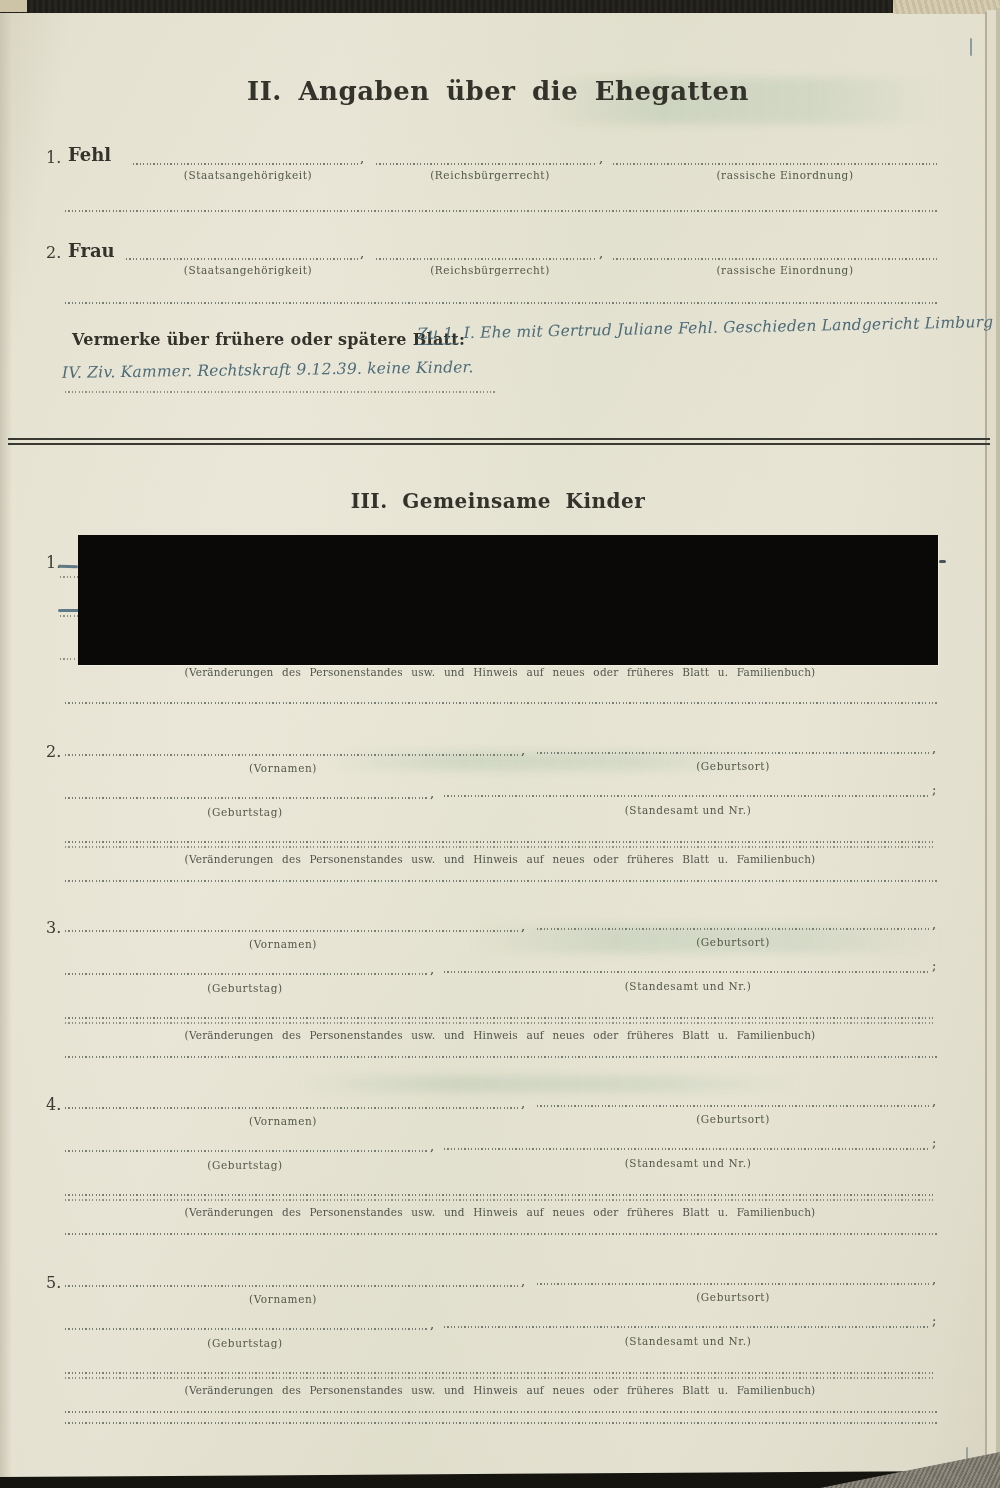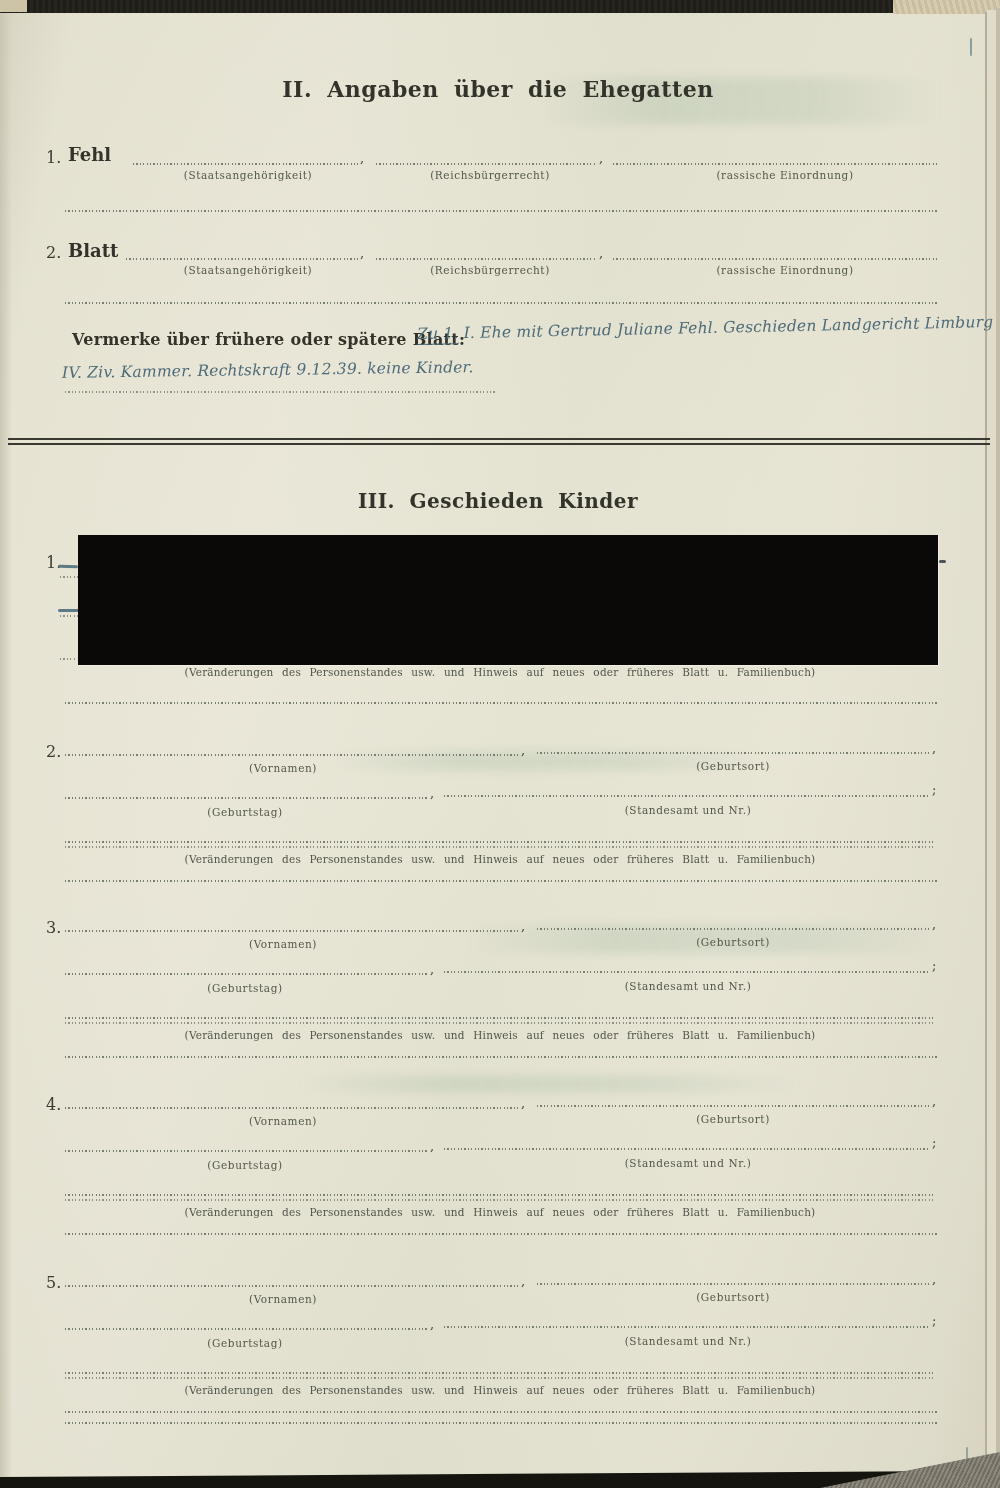--- a/index.html
+++ b/index.html
@@ -67,39 +67,39 @@
   <div id="edge-far"></div>
 
   <div class="bleed" style="left:540px;top:78px;width:400px;height:46px;"></div>
   <div class="bleed" style="left:330px;top:752px;width:430px;height:18px;"></div>
   <div class="bleed" style="left:470px;top:925px;width:470px;height:28px;"></div>
   <div class="bleed" style="left:300px;top:1076px;width:500px;height:16px;"></div>
 
   <div class="stroke" style="left:970px;top:38px;width:2px;height:18px;opacity:.65;"></div>
   <div class="stroke" style="left:966px;top:1447px;width:2px;height:17px;opacity:.55;"></div>
 
-  <div class="title frak" style="top:76px;font-size:22px;word-spacing:7px;text-align:center;">II. Angaben über die Ehegatten</div>
+  <div class="title frak" style="top:76px;font-size:26px;word-spacing:7px;text-align:center;">II. Angaben über die Ehegatten</div>
 
   <div class="sprow" style="top:0;">
     <span class="num" style="left:46px;top:148px;">1.</span>
     <span class="frak abs" style="left:68px;top:144px;font-size:18px;">Fehl</span>
     <div class="dl" style="left:133px;top:163px;width:225px;"></div>
     <span class="punct" style="left:360px;top:150px;">,</span>
     <div class="dl" style="left:376px;top:163px;width:221px;"></div>
     <span class="punct" style="left:599px;top:150px;">,</span>
     <div class="dl" style="left:613px;top:163px;width:325px;"></div>
     <span class="flabel" style="left:248px;top:169px;">(Staatsangehörigkeit)</span>
     <span class="flabel" style="left:490px;top:169px;">(Reichsbürgerrecht)</span>
     <span class="flabel" style="left:785px;top:169px;">(rassische Einordnung)</span>
     <div class="dl" style="left:65px;top:210px;width:873px;"></div>
   </div>
 
   <div class="sprow" style="top:0;">
     <span class="num" style="left:46px;top:243px;">2.</span>
-    <span class="frak abs" style="left:68px;top:240px;font-size:18px;">Blatt</span>
+    <span class="frak abs" style="left:68px;top:240px;font-size:18px;">Frau</span>
     <div class="dl" style="left:126px;top:258px;width:232px;"></div>
     <span class="punct" style="left:360px;top:245px;">,</span>
     <div class="dl" style="left:376px;top:258px;width:221px;"></div>
     <span class="punct" style="left:599px;top:245px;">,</span>
     <div class="dl" style="left:613px;top:258px;width:325px;"></div>
     <span class="flabel" style="left:248px;top:264px;">(Staatsangehörigkeit)</span>
     <span class="flabel" style="left:490px;top:264px;">(Reichsbürgerrecht)</span>
     <span class="flabel" style="left:785px;top:264px;">(rassische Einordnung)</span>
     <div class="dl" style="left:65px;top:302px;width:873px;"></div>
   </div>
@@ -109,21 +109,21 @@
     <span class="u">Zu 1.</span><span> I. Ehe mit Gertrud Juliane Fehl. Geschieden Landgericht Limburg</span>
   </div>
   <div class="hw" style="left:62px;top:361px;transform:rotate(-0.8deg);">
     <span>IV. Ziv. Kammer. Rechtskraft 9.12.39. keine Kinder.</span>
   </div>
   <div class="dl faint" style="left:65px;top:391px;width:432px;"></div>
 
   <div class="sep" style="left:8px;top:438px;width:982px;height:2px;"></div>
   <div class="sep" style="left:8px;top:443px;width:982px;height:1.5px;"></div>
 
-  <div class="title frak" style="top:489px;font-size:20px;word-spacing:7px;">III. Geschieden Kinder</div>
+  <div class="title frak" style="top:489px;font-size:20px;word-spacing:7px;">III. Gemeinsame Kinder</div>
 
   <div class="crow" style="top:0;">
     <span class="num" style="left:46px;top:553px;">1.</span>
     <div class="stroke" style="left:58px;top:565px;width:20px;height:2.5px;transform:rotate(2deg);"></div>
     <div class="dl faint" style="left:60px;top:576px;width:18px;"></div>
     <div class="stroke" style="left:58px;top:609px;width:23px;height:3px;"></div>
     <div class="dl faint" style="left:60px;top:615px;width:18px;"></div>
     <div class="dl faint" style="left:60px;top:658px;width:16px;"></div>
     <div id="redaction"></div>
     <div class="stroke" style="left:939px;top:560px;width:7px;height:2.5px;background:#4a555a;"></div>

